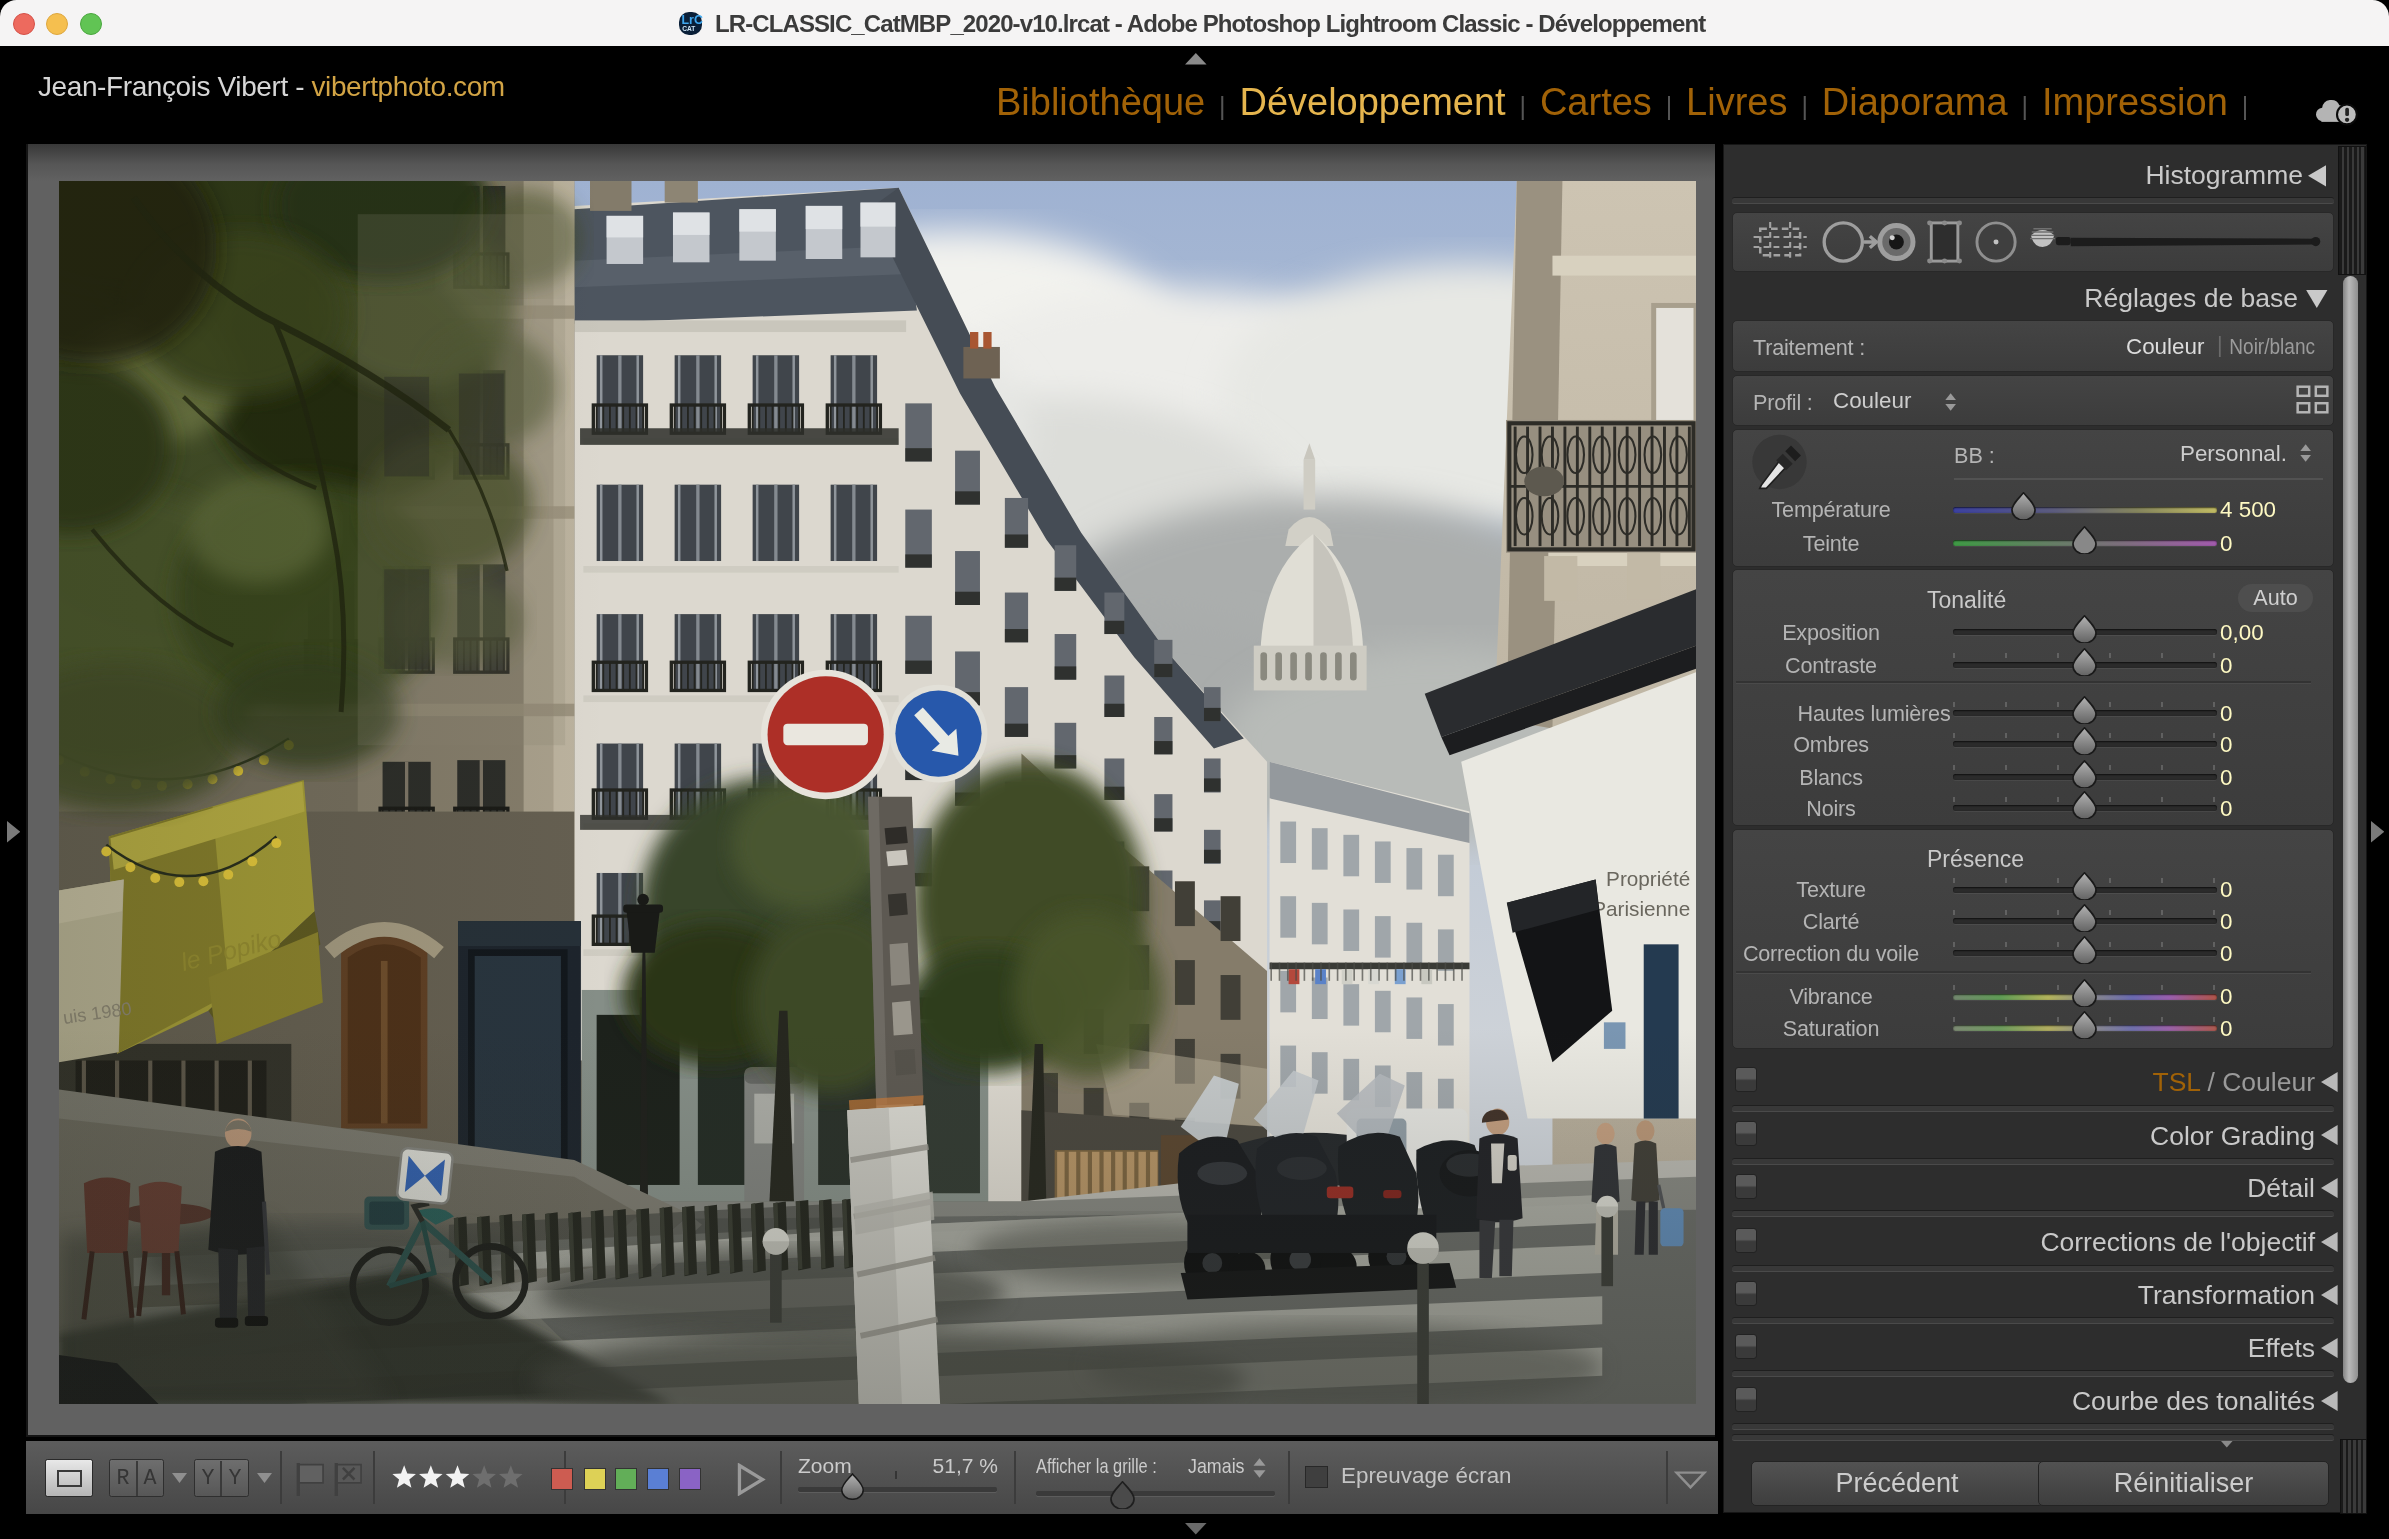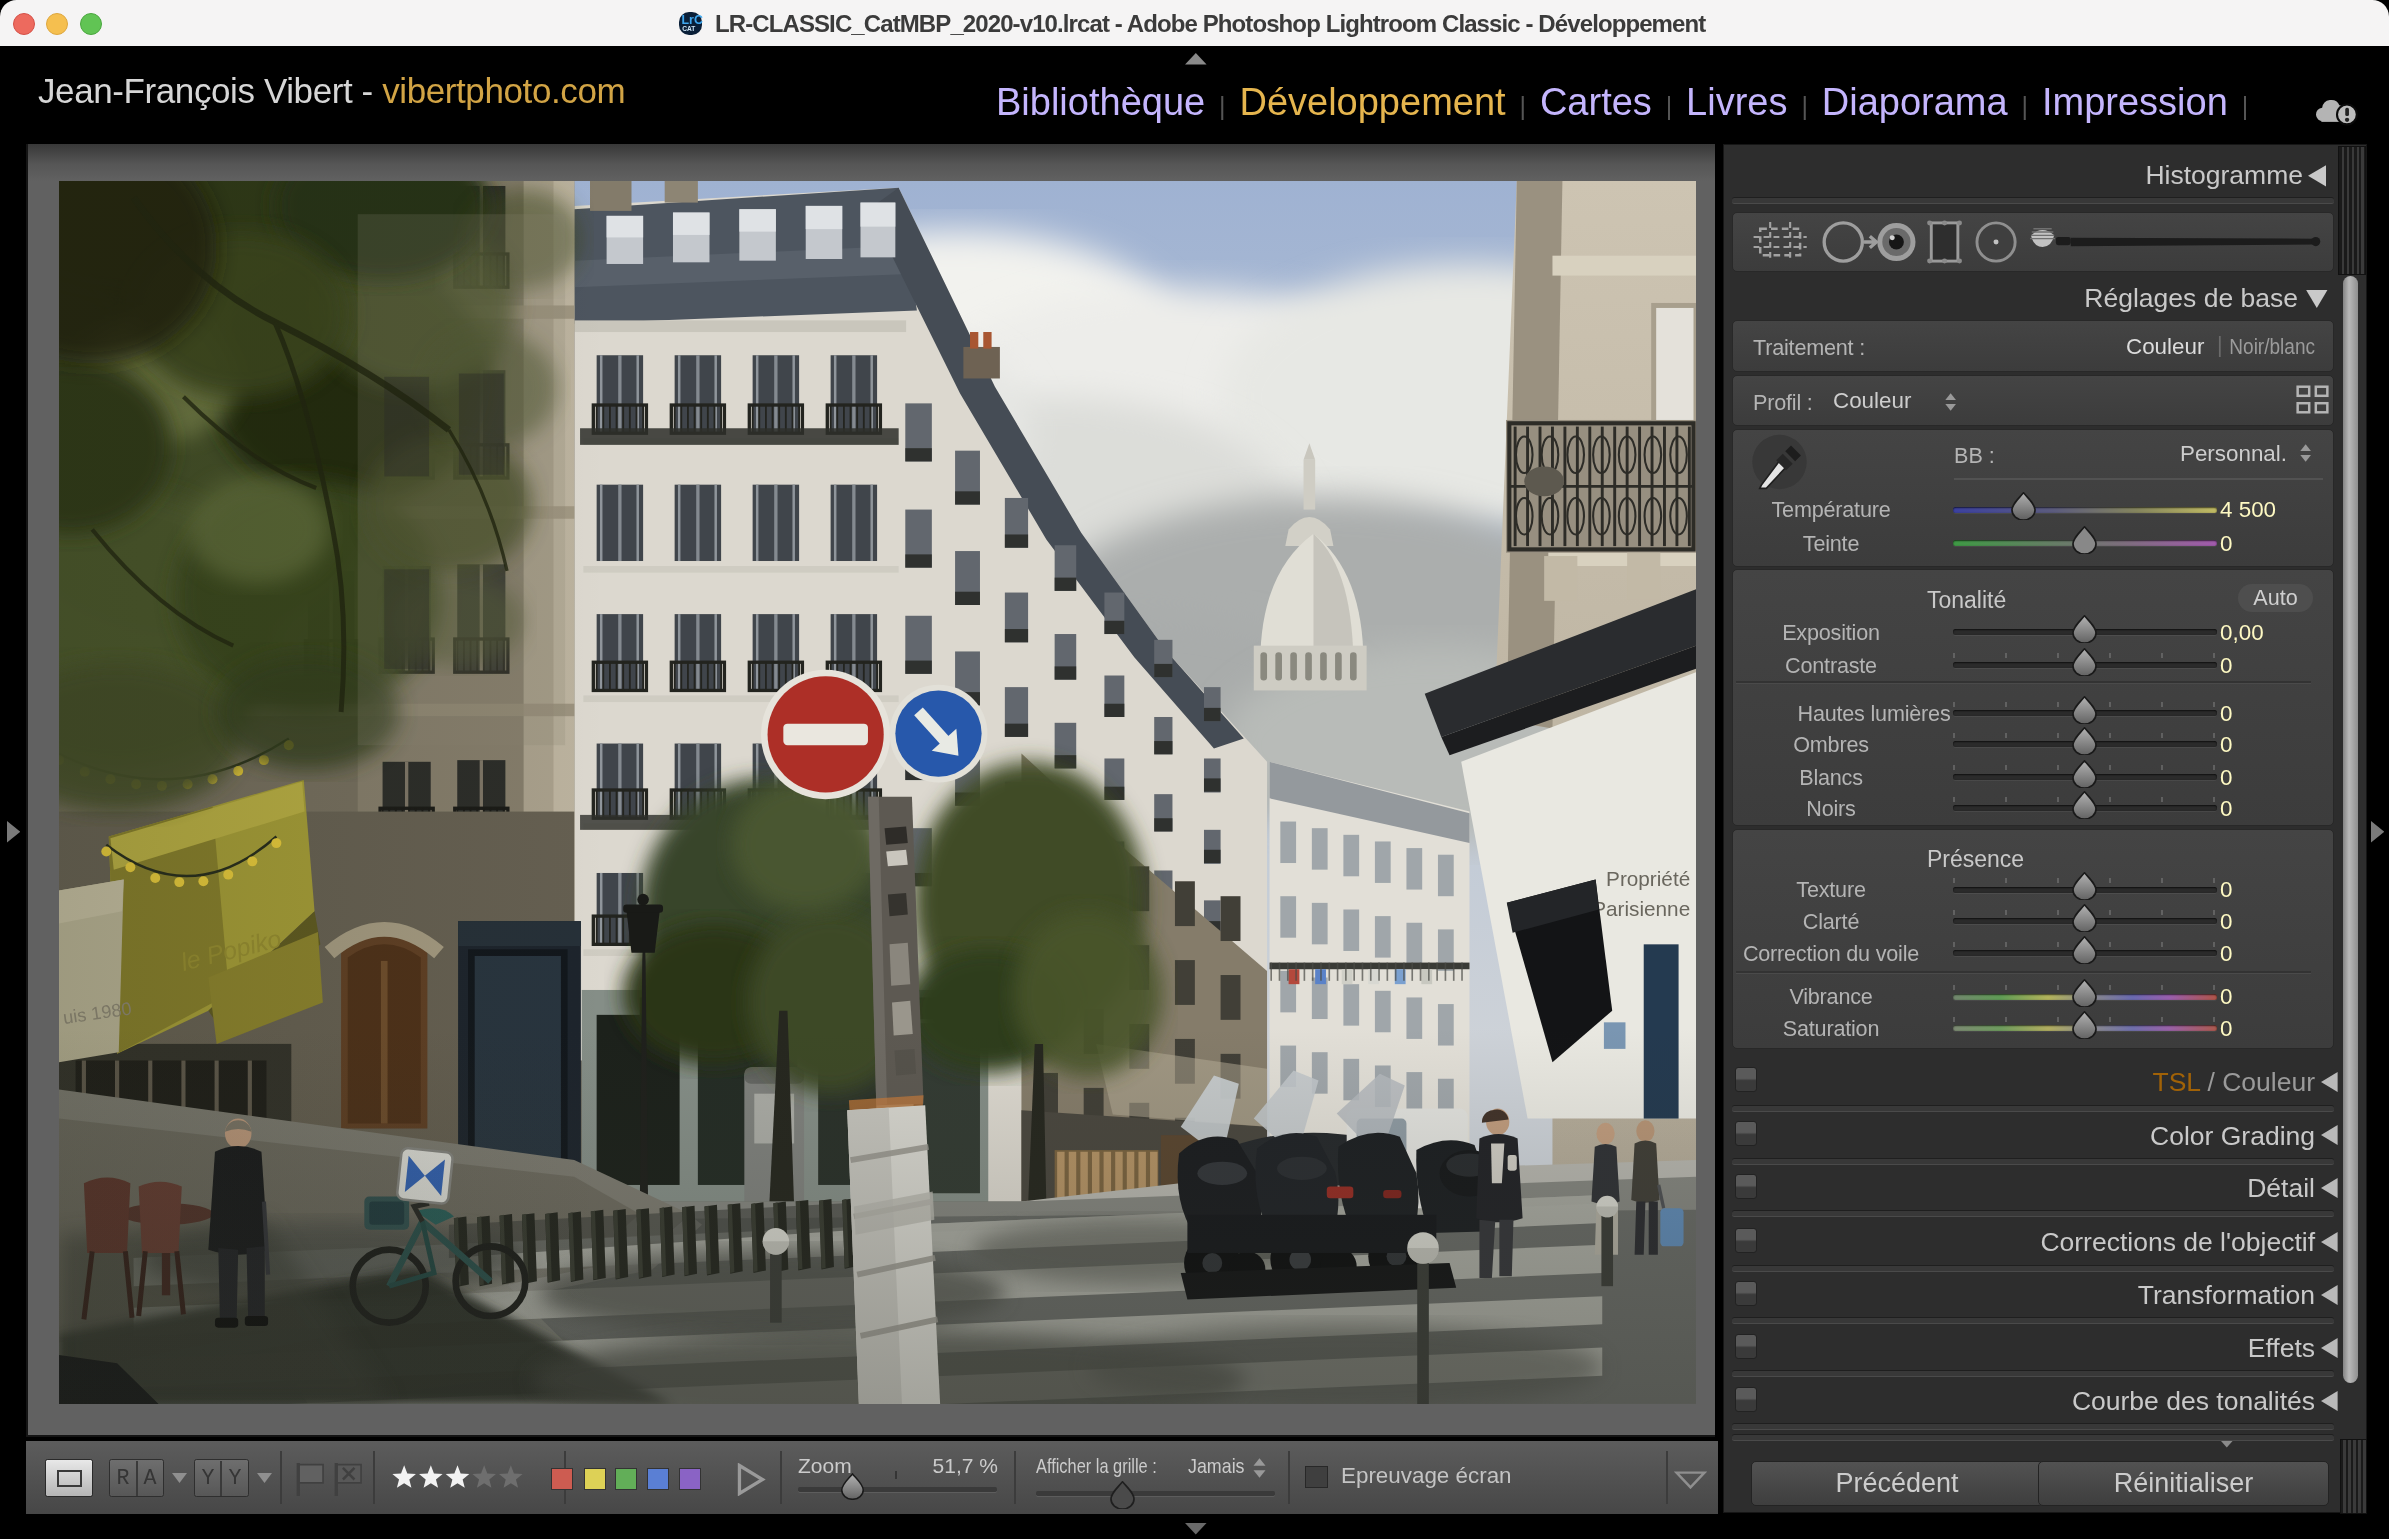--- a/index.html
+++ b/index.html
@@ -5,21 +5,21 @@
   html,body{margin:0;padding:0;background:#000;}
   body{width:2389px;height:1540px;position:relative;overflow:hidden;font-family:"Liberation Sans",sans-serif;}
   .abs{position:absolute;}
   
   #titlebar{left:0;top:0;width:2389px;height:46px;background:#f5f4f4;border-radius:16.6px 16.6px 0 0;}
   .tl{width:20px;height:20px;border-radius:50%;top:13.3px;}
   #title{left:715px;top:0;height:46px;line-height:48px;color:#3b3b3b;font-size:24px;font-weight:bold;letter-spacing:-0.9px;}
   #lrc{left:679px;top:11.6px;width:23px;height:23px;background:#0a1f38;border-radius:10px;}
   
   #navbar{left:0;top:46px;width:2389px;height:98px;background:#000;}
-  .nav{font-size:38px;color:#c4b5fd;}
+  .nav{font-size:38px;color:#a16207;}
   .navsep{font-size:25px;color:#555;}
   
   #canvas{left:26px;top:144px;width:1689px;height:1293px;background:#616161;border:2.5px solid #141414;border-right:none;box-sizing:border-box;}
   
   #toolbar{left:26px;top:1441px;width:1692px;height:73px;background:linear-gradient(#5c5c5c,#474747);}
   .tb-sep{width:1.7px;background:#3c3c3c;top:10px;height:53px;}
   
   #rpanel{left:1723px;top:144px;width:644px;height:1369px;background:#2d2d2d;border:1.7px solid #161616;box-sizing:border-box;}
   .box{position:absolute;left:9px;width:602px;background:linear-gradient(#444444,#3c3c3c);border:1.7px solid #282828;border-radius:5px;box-sizing:border-box;}
   .phead{position:absolute;color:#c9c9c9;font-size:26.5px;}
@@ -50,21 +50,21 @@
 <div class="abs tl" style="left:13.3px;background:#ed6a5e;border:0.8px solid #d55047;"></div>
 <div class="abs tl" style="left:46px;background:#f5bf4f;border:0.8px solid #dea73e;"></div>
 <div class="abs tl" style="left:80px;background:#61c454;border:0.8px solid #4aa73e;"></div>
 <div class="abs" id="title">LR-CLASSIC_CatMBP_2020-v10.lrcat - Adobe Photoshop Lightroom Classic - Développement</div>
 <div class="abs" id="lrc">
   <div class="abs" style="left:2.5px;top:1.7px;color:#3fa8f0;font-size:12.4px;font-weight:bold;">LrC</div>
   <div class="abs" style="left:3.3px;top:13.3px;color:#cfe6f7;font-size:6.6px;font-weight:bold;">CAT</div>
 </div>
 
 <div class="abs" id="navbar"></div>
-<div class="abs" style="left:38px;top:71px;font-size:35px;letter-spacing:-0.4px;color:#d6d6d6;">Jean-François Vibert - <span style="color:#d2a445;">vibertphoto.com</span></div>
+<div class="abs" style="left:38px;top:71px;font-size:28px;letter-spacing:-0.4px;color:#d6d6d6;">Jean-François Vibert - <span style="color:#d2a445;">vibertphoto.com</span></div>
 <div class="abs" style="left:996px;top:81px;width:1369px;">
   <span class="nav">Bibliothèque</span><span class="navsep">&nbsp;&nbsp;|&nbsp;&nbsp;</span><span class="nav" style="color:#e5b54e;">Développement</span><span class="navsep">&nbsp;&nbsp;|&nbsp;&nbsp;</span><span class="nav">Cartes</span><span class="navsep">&nbsp;&nbsp;|&nbsp;&nbsp;</span><span class="nav">Livres</span><span class="navsep">&nbsp;&nbsp;|&nbsp;&nbsp;</span><span class="nav">Diaporama</span><span class="navsep">&nbsp;&nbsp;|&nbsp;&nbsp;</span><span class="nav">Impression</span><span class="navsep">&nbsp;&nbsp;|&nbsp;&nbsp;</span>
 </div>
 
 <svg class="abs" style="left:2313px;top:93px;" width="48" height="33" viewBox="0 0 58 40">
   <path d="M12 34 a8 8 0 0 1 -1-16 a11 11 0 0 1 21-3 a8 8 0 0 1 8 7 l0 12 z" fill="#b4b4b4"></path>
   <rect x="10" y="30" width="30" height="5" fill="#b4b4b4"></rect>
   <circle cx="41" cy="26" r="12" fill="#bcbcbc" stroke="#0a0a0a" stroke-width="2.5"></circle>
   <rect x="39" y="18" width="4.5" height="10" rx="2" fill="#222"></rect>
   <circle cx="41.2" cy="32.5" r="2.6" fill="#222"></circle>

